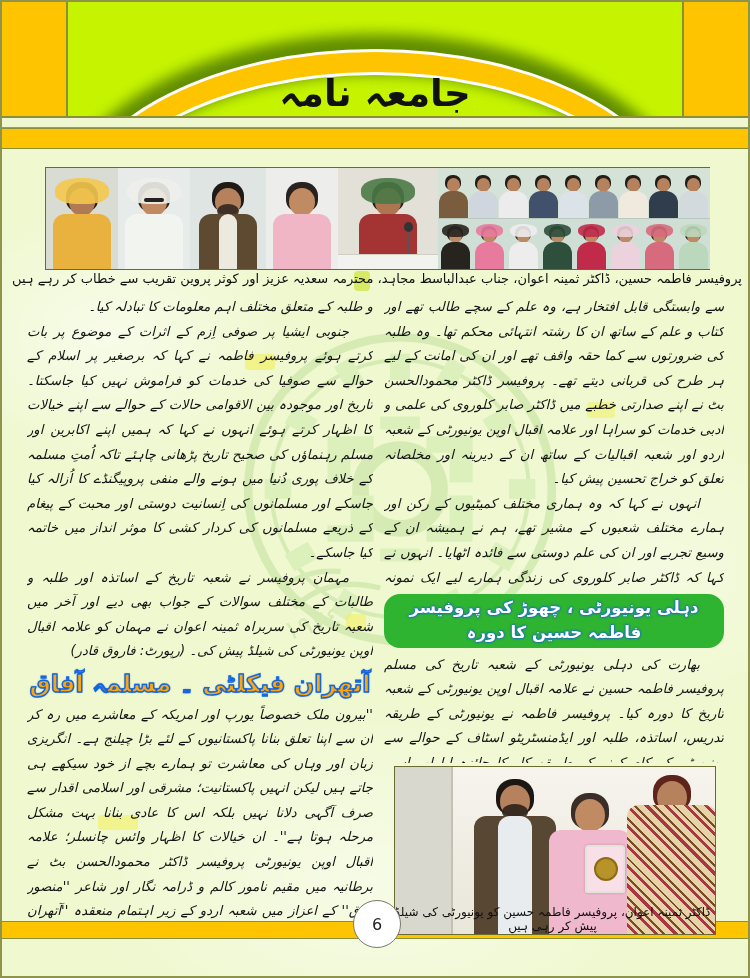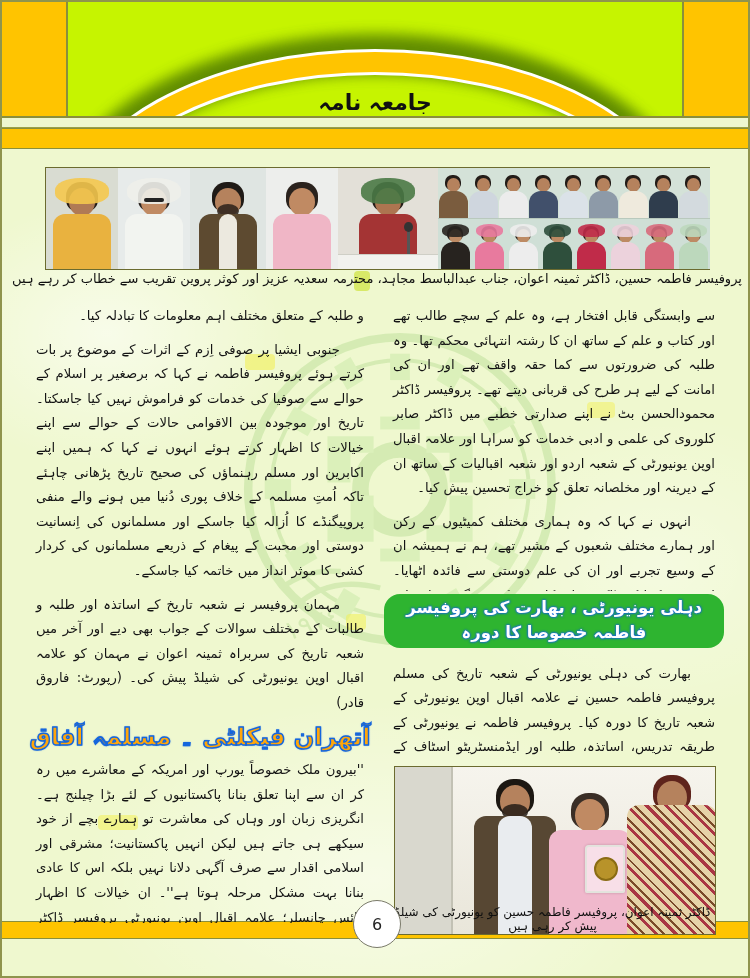--- a/index.html
+++ b/index.html
@@ -14,21 +14,21 @@
     font-family:"DejaVu Sans", sans-serif;
   }
   
   .hdr{position:absolute;left:0;top:0;width:746px;height:114px;background:#c6f400;
        border-bottom:2px solid #8a8f3c;overflow:hidden;}
   .hdr .side{position:absolute;top:0;width:64px;height:100%;background:#ffc400;}
   .hdr .side.l{left:0;border-right:2px solid #8a8f3c;}
   .hdr .side.r{right:0;border-left:2px solid #8a8f3c;}
   .hdr svg{position:absolute;left:0;top:0;}
   .hdr .title{position:absolute;left:0;bottom:1px;width:100%;text-align:center;
-       font-size:22px;font-weight:bold;color:#111;direction:rtl;}
+       font-size:37px;font-weight:bold;color:#111;direction:rtl;}
   .strip1{position:absolute;left:0;top:116px;width:746px;height:9px;background:#eef7cf;
        border-bottom:1px solid #9aa04a;}
   .obar{position:absolute;left:0;width:746px;background:#ffc400;
        border-top:1px solid #8a8f3c;border-bottom:1px solid #8a8f3c;}
   .obar.top{top:126px;height:19px;}
   .obar.bot{top:919px;height:16px;}
   
   .pstrip{position:absolute;left:43px;top:165px;width:663px;height:101px;
        border:1px solid #6b6b2f;display:flex;background:#dfe3da;z-index:3;}
   .fig{position:relative;flex:none;height:100%;overflow:hidden;}
@@ -38,21 +38,21 @@
   .ft{border-radius:12px 12px 0 0;}
   .grp{flex:1;display:flex;flex-direction:column;}
   .grow{display:flex;flex:1;}
   .caption{position:absolute;left:0;width:750px;text-align:center;direction:rtl;
        color:#101010;font-size:13px;z-index:3;}
   .cap1{top:269px;}
   .cap2{left:382px;width:337px;top:903px;font-size:12px;}
   
   .ucol{position:absolute;top:293px;direction:rtl;color:#141414;
        font-size:13.2px;line-height:24.6px;text-align:justify;z-index:2;}
-  .ucol p{margin:9px;text-align:justify;text-align-last:right;}
+  .ucol p{margin:0;text-align:justify;text-align-last:right;font-style:italic;}
   .ucol p.ind{text-indent:24px;}
   .col-left{left:25px;width:346px;height:628px;overflow:hidden;}
   .col-right{left:382px;width:340px;}
   .rc-p12{height:296px;overflow:hidden;}
   .rc-p3{height:110px;overflow:hidden;}
   .band-wrap{text-align:center;margin:3px 0 5px;}
   .band{display:inline-block;background:#2eb430;color:#ffffff;font-weight:bold;
        font-size:16.5px;line-height:1.5;padding:2px 18px;border-radius:16px;
        text-shadow:0 0 2px #1566dd,0 0 2px #1566dd,0 0 3px #1566dd;}
   .fac-heading{text-align:center;font-size:24px;font-weight:bold;color:#ffa60a;
@@ -268,21 +268,21 @@
         </div>
       </div>
     </div>
   <div class="caption cap1">پروفیسر فاطمہ حسین، ڈاکٹر ثمینہ اعوان، جناب عبدالباسط مجاہد، محترمہ سعدیہ عزیز اور کوثر پروین تقریب سے خطاب کر رہے ہیں</div>
 
   <div class="ucol col-right">
     <div class="rc-p12">
       <p>سے وابستگی قابل افتخار ہے، وہ علم کے سچے طالب تھے اور کتاب و علم کے ساتھ ان کا رشتہ انتہائی محکم تھا۔ وہ طلبہ کی ضرورتوں سے کما حقہ واقف تھے اور ان کی امانت کے لیے ہر طرح کی قربانی دیتے تھے۔ پروفیسر ڈاکٹر محمودالحسن بٹ نے اپنے صدارتی خطبے میں ڈاکٹر صابر کلوروی کی علمی و ادبی خدمات کو سراہا اور علامہ اقبال اوپن یونیورٹی کے شعبہ اردو اور شعبہ اقبالیات کے ساتھ ان کے دیرینہ اور مخلصانہ تعلق کو خراج تحسین پیش کیا۔</p>
       <p class="ind">انہوں نے کہا کہ وہ ہماری مختلف کمیٹیوں کے رکن اور ہمارے مختلف شعبوں کے مشیر تھے، ہم نے ہمیشہ ان کے وسیع تجربے اور ان کی علم دوستی سے فائدہ اٹھایا۔ انہوں نے کہا کہ ڈاکٹر صابر کلوروی کی زندگی ہمارے لیے ایک نمونہ ہے۔ آخر میں پروفیسر ڈاکٹر علی اصغر چشتی نے مرحوم کے لیے مغفرت اور ان کے وابستگان کے لیے صبر و استقامت کی دعا کی۔ ایم فل اقبالیات کے طلبہ و طالبات اور یونیورٹی کے کئی اساتذہ نے بھی اس تعزیتی ریفرنس میں شرکت کی۔</p>
     </div>
-    <div class="band-wrap"><span class="band">دہلی یونیورٹی ، بھارت کی پروفیسر فاطمہ خصوصا کا دورہ</span></div>
+    <div class="band-wrap"><span class="band">دہلی یونیورٹی ، چھوڑ کی پروفیسر فاطمہ حسین کا دورہ</span></div>
     <div class="rc-p3">
       <p class="ind">بھارت کی دہلی یونیورٹی کے شعبہ تاریخ کی مسلم پروفیسر فاطمہ حسین نے علامہ اقبال اوپن یونیورٹی کے شعبہ تاریخ کا دورہ کیا۔ پروفیسر فاطمہ نے یونیورٹی کے طریقہ تدریس، اساتذہ، طلبہ اور ایڈمنسٹریٹو اسٹاف کے حوالے سے یونیورٹی کے کام کرنے کے طریقہ کار کا جائزہ لیا اور اسی طرح اپنے ملک کی یونیورٹی کے طریقہ تعلیم اور اساتذہ</p>
     </div>
     <div class="photo2" id="photo2">
         <div class="abs" style="left:0;top:0;width:56px;height:100%;background:#d9d8ce;border-right:2px solid #c2c1b4"></div>
         <div class="abs" style="left:96px;top:148px;width:7px;height:16px;background:#3a7ad0;border-radius:2px"></div>
         <div class="abs" style="left: 70px; top: 12px; width: 100px; height: 200px;">
           <div class="fr" style="left:31px;top:0;width:38px;height:36px;background:#1c1712"></div>
           <div class="fh" style="left:35px;top:6px;width:30px;height:33px;background:#b5825d"></div>
           <div class="fh" style="left:37px;top:25px;width:26px;height:16px;background:#241c15;opacity:.85"></div>

